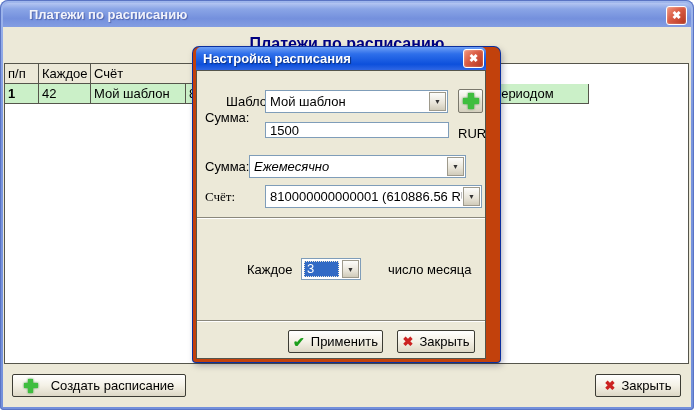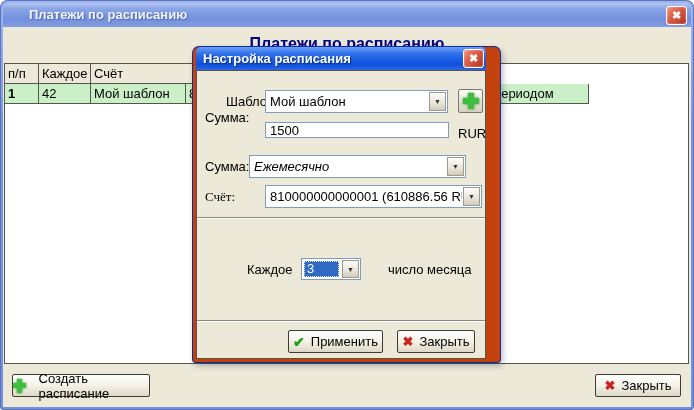--- a/index.html
+++ b/index.html
@@ -34,21 +34,21 @@
   .tdata .cell{background:#CBF0C8;}
   .c0{width:34px;} .c1{width:52px;} .c2{width:95px;} .c3{width:295px;} .c4{width:108px;}
   .c5{flex:1;border-right:none;}
   .bold{font-weight:bold;}
   .checkbox{width:12px;height:12px;background:#fff;border:1px solid #90908A;margin:0 5px 0 2px;flex:0 0 auto;}
 
   
   .btn{box-sizing:border-box;height:23px;border:1px solid #3C3C34;border-radius:2px;
     background:linear-gradient(180deg,#FFFFFF 0%,#F4F1E6 50%,#DDD8C6 100%);
     font-size:13px;color:#000;display:flex;align-items:center;justify-content:center;gap:6px;cursor:default;}
-  .create-btn{position:absolute;left:12px;top:374px;width:138px;z-index:1;gap:13px;}
+  .create-btn{position:absolute;left:12px;top:374px;width:174px;z-index:1;gap:13px;}
   .main-close-btn{position:absolute;left:595px;top:374px;width:86px;z-index:1;}
   .plus-ico{display:inline-block;width:14px;height:14px;
     background:linear-gradient(#3FBE3F,#3FBE3F) center/14px 5px no-repeat,
                linear-gradient(#3FBE3F,#3FBE3F) center/5px 14px no-repeat;
     filter:drop-shadow(0 0 1px #2E9030);}
   .check-ico{color:#1C9E1C;font-size:14px;font-weight:bold;}
   .cross-ico{color:#CC2222;font-size:13px;font-weight:bold;}
 
   
   .dialog{position:absolute;left:193px;top:47px;width:307px;height:315px;box-sizing:border-box;

